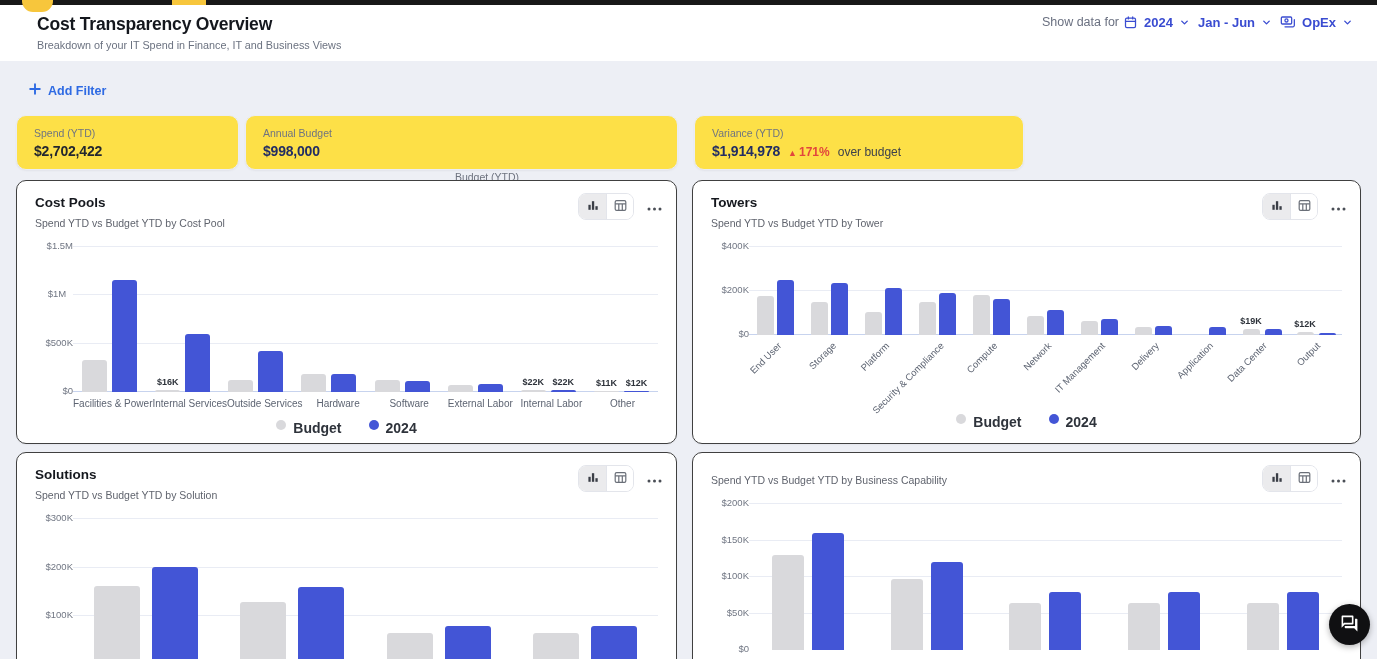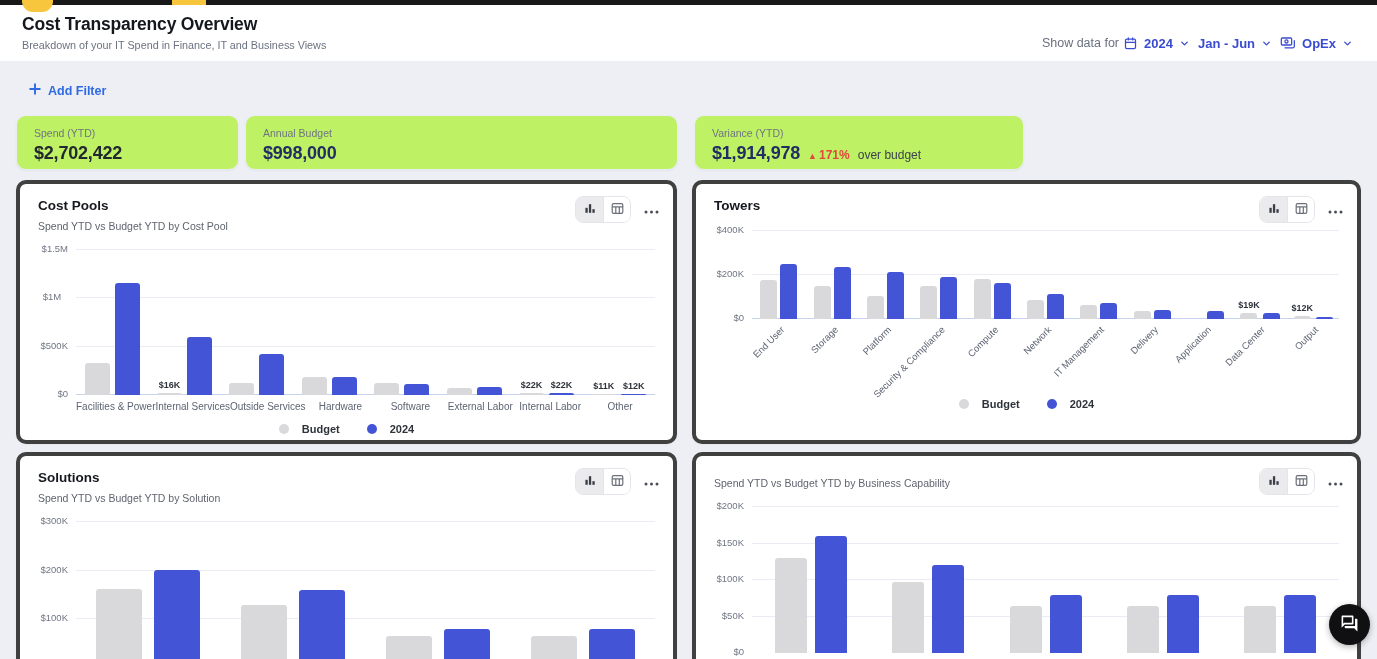--- a/index.html
+++ b/index.html
@@ -7,77 +7,77 @@
   body {
     font-family: "Liberation Sans", "DejaVu Sans", sans-serif;
     background:#edeff5; color:#1c2026; position:relative;
   }
   
   .topbar { position:relative; height:5px; background:#181818; }
   .accent-blob { position:absolute; left:22px; top:0; width:31px; height:12px; background:#f7c63c; border-radius:0 0 11px 11px; }
   .accent-dash { position:absolute; left:172px; top:0; width:34px; height:5px; background:#f7c63c; }
 
   
-  .header { background:#fff; padding:9px 24px 10px 22px; display:flex; justify-content:space-between; align-items:flex-end; }
+  .header { background:#fff; padding:9px 24px 10px 37px; display:flex; justify-content:space-between; align-items:flex-start; }
   .page-title { font-size:17.5px; font-weight:700; color:#14171d; letter-spacing:-.2px; }
   .page-subtitle { font-size:10.8px; color:#6b7280; margin-top:4px; }
   .filters { display:flex; align-items:center; gap:8px; }
   .show-label { font-size:12.5px; color:#6a7080; margin-right:-4px; }
   .filter { display:flex; align-items:center; gap:6px; color:#3a4cd1; font-weight:700; font-size:13px; cursor:pointer; }
   .filter svg { display:block; }
 
   
   .main { padding:0 16px; }
   .add-filter { display:inline-flex; align-items:center; gap:7px; margin:22px 0 0 13px; color:#2e6ae3; font-weight:700; font-size:12.5px; cursor:pointer; }
 
   .kpi-row { display:flex; margin-top:16px; }
-  .card { background:#bef264; border:1px solid #ebedf3; border-radius:10px; box-shadow:0 1px 2px rgba(18,24,40,.05); padding:11px 17px; height:55px; }
+  .card { background:#fde047; border:1px solid #ebedf3; border-radius:10px; box-shadow:0 1px 2px rgba(18,24,40,.05); padding:11px 17px; height:55px; }
   .card-spend { width:223px; }
-  .card-budgets { width:433px; margin-left:6px; display:flex;flex-direction:column; }
+  .card-budgets { width:433px; margin-left:6px; display:flex; }
   .card-variance { width:330px; margin-left:16px; }
   .kpi-label { font-size:10.5px; color:#6f7480; }
-  .kpi-value { font-size:18px; font-weight:700; color:#23272f; margin-top:4px; letter-spacing:-.2px; }
+  .kpi-value { font-size:14px; font-weight:700; color:#23272f; margin-top:4px; letter-spacing:-.2px; }
   .kpi-value.navy { color:#222d63; }
   .budget-col2 { margin-left:123px;margin-top:44px; }
   .variance-line { display:flex; align-items:baseline; gap:8px; }
   .variance-delta { color:#e2463d; font-size:12px; font-weight:600; }
   .variance-delta .tri { font-size:9px; margin-right:2px; }
   .variance-suffix { color:#3c414b; font-size:12px; }
 
   
   .grid { display:grid; grid-template-columns:661px 669px; gap:8px 15px; margin-top:10px; }
-  .panel { background:#fff; border:4px solid #404040; border-radius:10px; box-shadow:0 1px 2px rgba(18,24,40,.04); position:relative; height:264px; overflow:hidden; }
+  .panel { background:#fff; border:1px solid #404040; border-radius:10px; box-shadow:0 1px 2px rgba(18,24,40,.04); position:relative; height:264px; overflow:hidden; }
   .panel-head { padding:14px 16px 0 18px; }
   .panel-title { font-size:13.5px; font-weight:700; color:#15181e; }
   .panel-sub { font-size:10.5px; color:#60646e; margin-top:7px; }
   .panel-tools { position:absolute; top:12px; right:14px; display:flex; align-items:center; gap:13px; }
   .seg { display:flex; border:1px solid #e3e5eb; border-radius:8px; overflow:hidden; background:#fff; }
   .seg-btn { width:27px; height:25px; display:flex; align-items:center; justify-content:center; cursor:pointer; background:#fff; border:none; }
   .seg-btn + .seg-btn { border-left:1px solid #e3e5eb; }
   .seg-btn.active { background:#ebebed; }
   .more-btn { background:none; border:none; cursor:pointer; display:flex; align-items:center; }
 
   
   .chart-host { margin-top:18px; padding:0 16px 0 16px; }
   .chart-plot { position:relative; }
   .gridline { position:absolute; left:40px; right:2px; height:1px; background:#e9ecf4; }
   .gridline.zero { background:#c7d3ee; }
-  .ytick { position:absolute; left:0; width:32px; text-align:right; font-size:9.5px; color:#707683; }
+  .ytick { position:absolute; left:8px; width:32px; text-align:right; font-size:9.5px; color:#707683; }
   .bars-row { position:absolute; left:40px; right:2px; top:0; bottom:0; display:flex; align-items:flex-end; }
   .slot { flex:1; display:flex; align-items:flex-end; justify-content:center; }
   .barwrap { display:flex; flex-direction:column; align-items:center; justify-content:flex-end; }
   .vlabel { font-size:9px; font-weight:700; color:#2e333b; margin-bottom:3px; white-space:nowrap; }
   .bar { border-radius:3px 3px 0 0; }
   .xlabels { display:flex; margin:6px 2px 0 40px; }
   .xlabels .xslot { flex:1; text-align:center; font-size:10px; color:#5d6472; white-space:nowrap; overflow:visible; }
   .xlabels.rotated { position:relative; margin-top:2px; }
   .xlabels.rotated .xslot { position:relative; }
   .xlabels.rotated span { position:absolute; top:3px; right:50%; transform:rotate(-45deg); transform-origin:top right; font-size:9.5px; color:#5d6472; white-space:nowrap; }
   .chart-legend { display:flex; justify-content:center; gap:27px; margin-top:11px; }
-  .legend-item { display:flex; align-items:center; gap:13px; font-size:11px; font-weight:700; color:#2e333b; cursor:pointer; }
+  .legend-item { display:flex; align-items:flex-start; gap:7px; font-size:14px; font-weight:700; color:#2e333b; cursor:pointer; }
   .legend-item .dot { width:10px; height:10px; border-radius:50%; }
 
   
   .fab { position:fixed; right:7px; bottom:14px; width:41px; height:41px; border-radius:50%; background:#101012; border:none; display:flex; align-items:center; justify-content:center; cursor:pointer; box-shadow:0 2px 6px rgba(0,0,0,.3); }
 </style>
 </head>
 <body>
 
 <div class="topbar">
   <div class="accent-blob"></div>
@@ -306,20 +306,21 @@
               <div class="dot" style="background: rgb(67, 85, 214);"></div>
               <span>2024</span>
             </div>
           </div>
         </div>
     </div>
 
     <div class="panel">
       <div class="panel-head">
         <div class="panel-title">Towers</div>
+        <div class="panel-sub">Spend YTD vs Budget YTD by Tower</div>
       </div>
       <div class="panel-tools">
         <div class="seg">
           <button class="seg-btn active">
               <span><svg width="12" height="12" viewBox="0 0 12 12">
                   <rect x="1.4" y="5.8" width="2.3" height="5" fill="#3a3e46"></rect>
                   <rect x="4.9" y="2.2" width="2.3" height="8.6" fill="#3a3e46"></rect>
                   <rect x="8.4" y="7.2" width="2.3" height="3.6" fill="#3a3e46"></rect>
                 </svg></span>
             </button>

